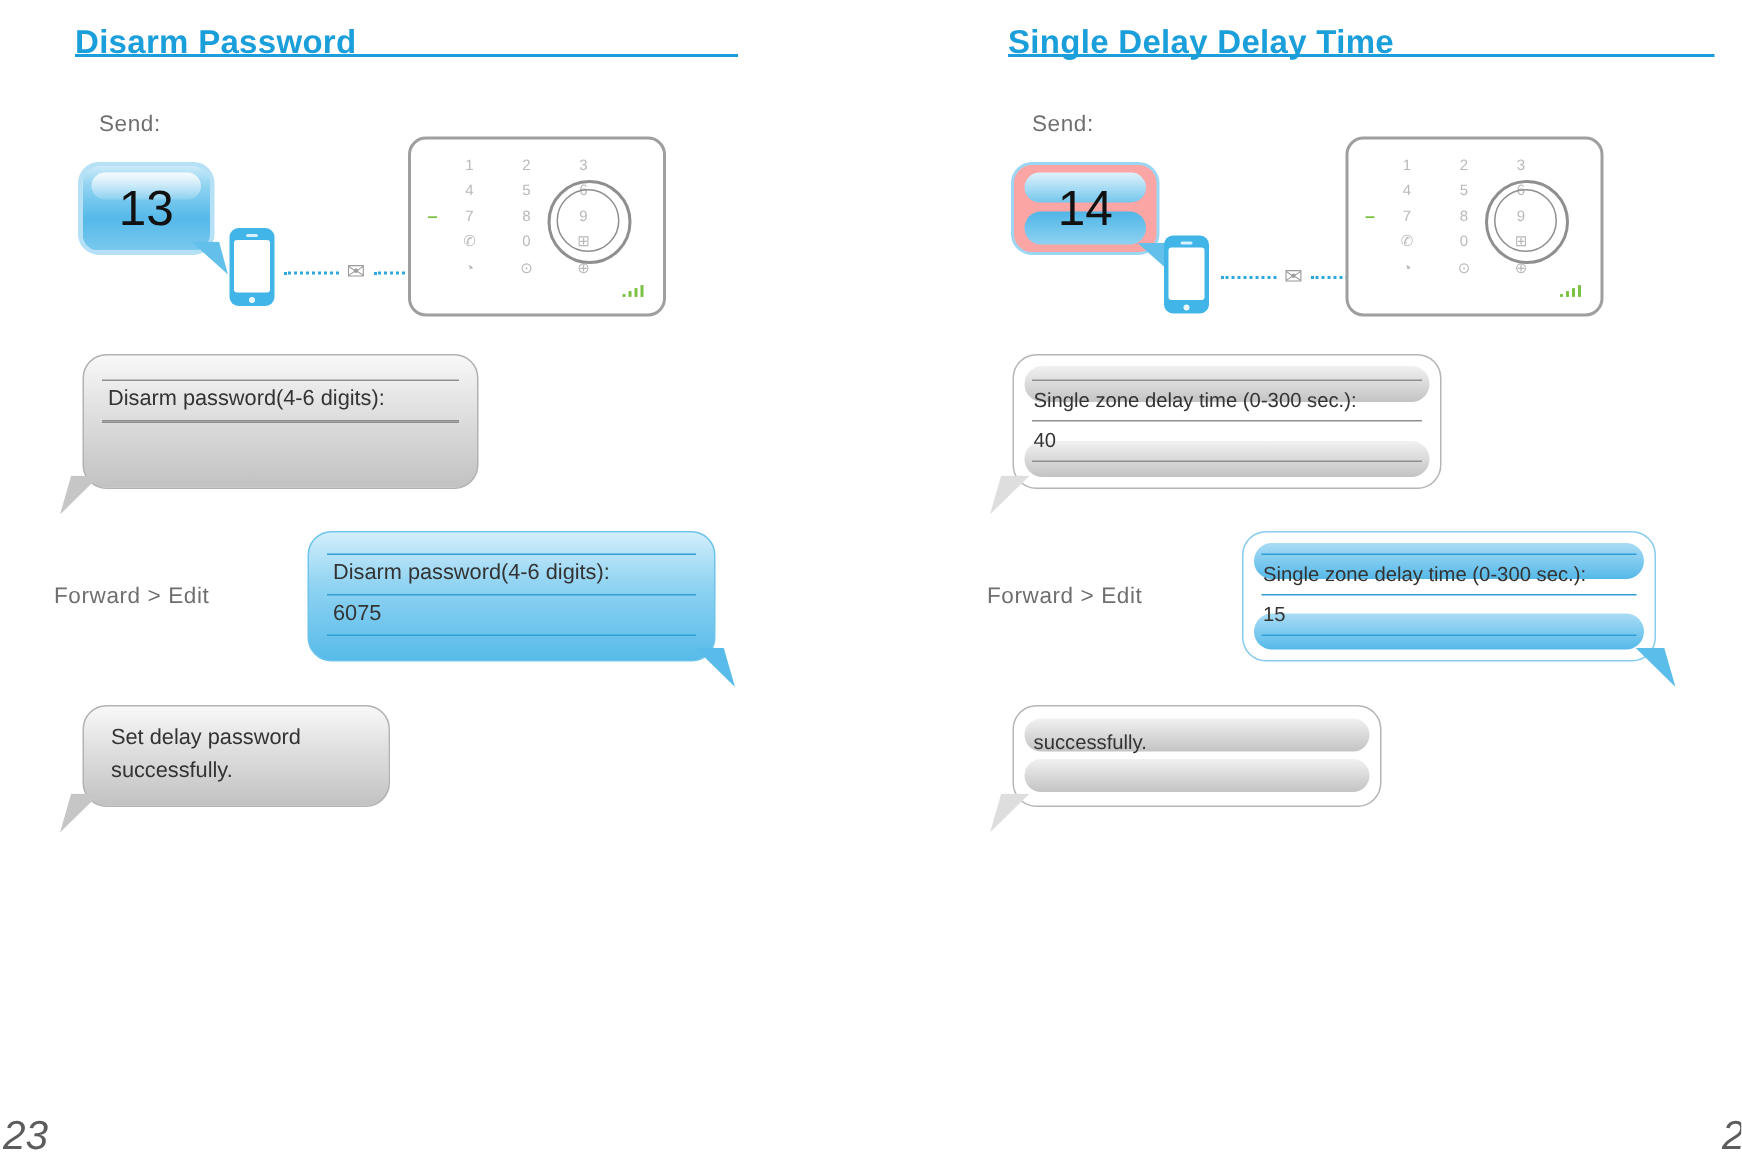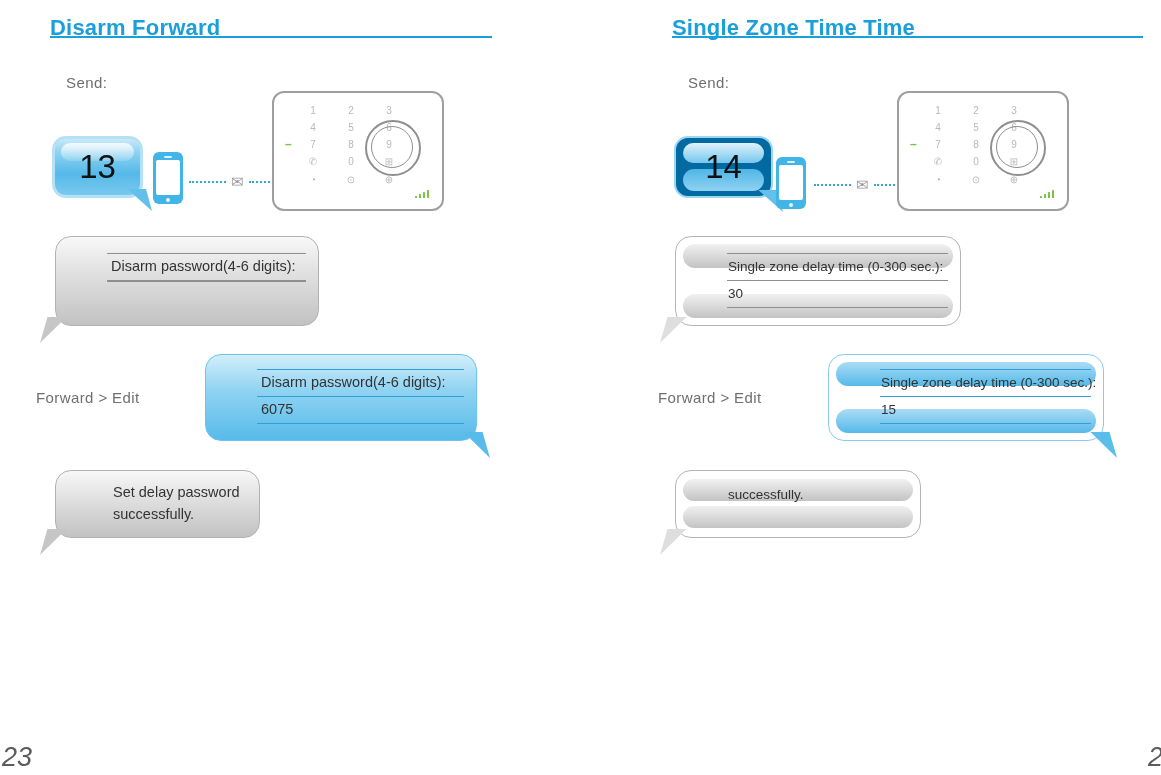--- a/index.html
+++ b/index.html
@@ -15,29 +15,29 @@
   .title{position:absolute;left:50px;top:0;font-size:22px;font-weight:600;color:#1b9fda;letter-spacing:.2px;}
   .title-rule{position:absolute;left:50px;top:36px;height:2px;background:#1b9fda;}
   #pgL .title-rule{width:442px;}
   #pgR .title-rule{width:471px;}
 
   .lbl{position:absolute;color:#6f6f6f;font-size:15px;letter-spacing:.4px;}
   .send{left:66px;top:74px;}
   .forward{left:36px;top:389px;}
 
   
-  .cmd{position:absolute;top:108px;border-radius:14px;margin-top:28px;}
+  .cmd{position:absolute;top:108px;border-radius:14px;}
   .cmd .num{position:absolute;inset:0;display:flex;align-items:center;justify-content:center;
     font-size:33px;color:#111;z-index:2;}
   .cmd-solid{left:52px;width:85px;height:56px;
     background:linear-gradient(180deg,#c9e9f8 0%,#8ed2f1 24%,#55b9e9 62%,#79c9ee 100%);
     border:3px solid #b5e0f6;}
   .cmd-solid::before{content:"";position:absolute;left:6px;right:6px;top:4px;height:18px;
     border-radius:10px;background:linear-gradient(180deg,rgba(255,255,255,.85),rgba(255,255,255,.15));}
-  .cmd-alt{left:52px;width:95px;height:58px;background:#0369a1;border:2px solid #9bd6f3;}
+  .cmd-alt{left:52px;width:95px;height:58px;background:#fca5a5;border:2px solid #9bd6f3;}
   .cmd-alt::before{content:"";position:absolute;left:7px;right:7px;top:5px;height:20px;border-radius:11px;
     background:linear-gradient(180deg,#dff2fb,#74c7ed);}
   .cmd-alt::after{content:"";position:absolute;left:7px;right:7px;bottom:5px;height:22px;border-radius:11px;
     background:linear-gradient(180deg,#4fb6e7,#8fd2f1);}
   .cmd-tail{position:absolute;right:-12px;bottom:-16px;width:30px;height:22px;background:#62c0ea;
     clip-path:polygon(100% 100%,18% 0,80% 0);}
 
   
   .phone{position:absolute;width:30px;height:52px;background:#41b5e8;border-radius:6px;}
   .phone .screen{position:absolute;left:3px;right:3px;top:8px;bottom:9px;background:#ffffff;border-radius:2px;}
@@ -66,21 +66,21 @@
   .ring::after{content:"";position:absolute;left:4px;top:4px;width:40px;height:40px;border:1.5px solid #8f8f8f;border-radius:50%;}
   .sig{position:absolute;right:13px;bottom:11px;display:flex;align-items:flex-end;gap:1.5px;}
   .sig i{display:block;width:2.5px;background:#7cc243;border-radius:.5px;}
   .sig i:nth-child(1){height:2.5px;}
   .sig i:nth-child(2){height:4.5px;}
   .sig i:nth-child(3){height:6.5px;}
   .sig i:nth-child(4){height:8.5px;}
 
   
   .msg{position:absolute;border-radius:16px;}
-  .msg .inner{position:relative;z-index:1;padding-left:39px;}
+  .msg .inner{position:relative;z-index:1;}
   .rule{height:1px;margin:0 12px;}
   .btxt{font-size:14.5px;color:#333;padding:3px 16px 4px;line-height:19px;white-space:nowrap;}
   #pgR .btxt{font-size:13.5px;padding:3px 13px 4px;}
 
   .gray-solid{background:linear-gradient(180deg,#f8f8f8 0%,#e2e2e2 38%,#c2c2c2 100%);border:1px solid #b2b2b2;}
   .gray-solid .rule{background:#8f8f8f;}
   .blue-solid{background:linear-gradient(180deg,#d2eefb 0%,#8fd3f2 42%,#57bbe9 100%);border:1px solid #6cc3ec;}
   .blue-solid .rule{background:#2f9fd6;}
 
   .outline-gray{background:#ffffff;border:1.5px solid #b5b5b5;}
@@ -122,21 +122,21 @@
   .pnum{position:absolute;bottom:2px;font-size:27px;font-style:italic;color:#5c5c5c;}
   #pgL .pnum{left:2px;}
   #pgR .pnum{right:4px;}
 </style>
 </head>
 <body>
 
 <div id="canvas">
 
   <section class="pg" id="pgL">
-    <h1 class="title">Disarm Forward</h1>
+    <h1 class="title">Disarm Password</h1>
     <div class="title-rule"></div>
 
     <div class="lbl send">Send:</div>
 
     <div class="cmd cmd-solid">
       <span class="num">13</span>
       <span class="cmd-tail"></span>
     </div>
 
     <div class="phone">
@@ -213,21 +213,21 @@
         <div class="btxt">Set delay password</div>
         <div class="btxt">successfully.</div>
       </div>
       <span class="tail tail-bl"></span>
     </div>
 
     <div class="pnum">23</div>
   </section>
 
   <section class="pg" id="pgR">
-    <h1 class="title">Single Zone Time Time</h1>
+    <h1 class="title">Single Delay Delay Time</h1>
     <div class="title-rule"></div>
 
     <div class="lbl send">Send:</div>
 
     <div class="cmd cmd-alt">
       <span class="num">14</span>
       <span class="cmd-tail"></span>
     </div>
 
     <div class="phone">
@@ -276,21 +276,21 @@
         </div>
     </div>
 
     <div class="msg reply outline-gray">
       <div class="bar top"></div>
       <div class="bar bot"></div>
       <div class="inner">
         <div class="rule"></div>
         <div class="btxt">Single zone delay time (0-300 sec.):</div>
         <div class="rule"></div>
-        <div class="btxt">30</div>
+        <div class="btxt">40</div>
         <div class="rule"></div>
       </div>
       <span class="tail tail-bl"></span>
     </div>
 
     <div class="lbl forward">Forward &gt; Edit</div>
 
     <div class="msg edit outline-blue">
       <div class="bar top"></div>
       <div class="bar bot"></div>

